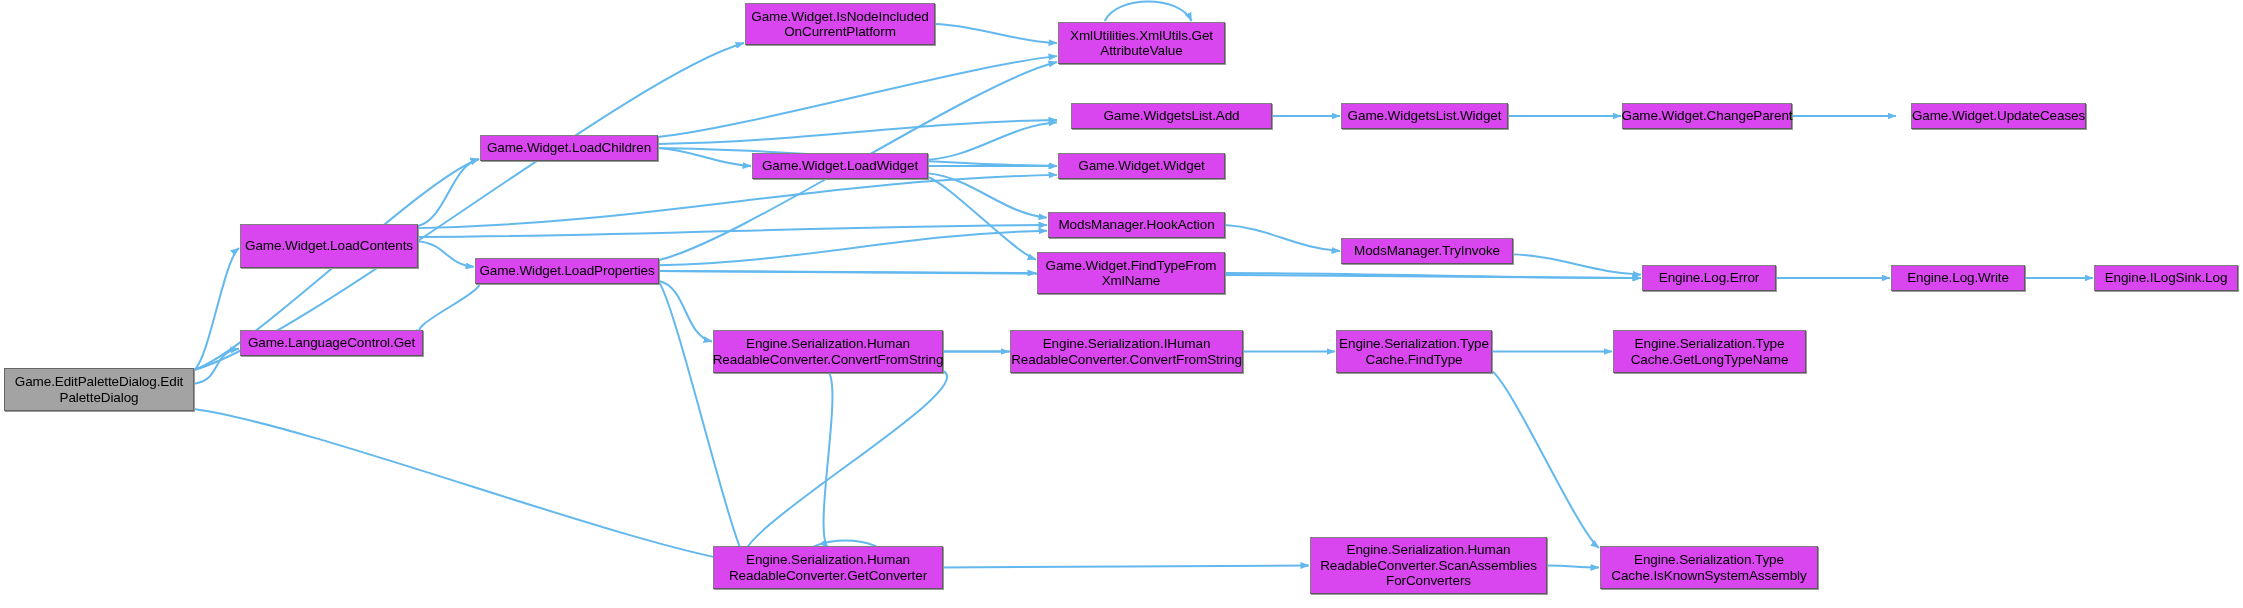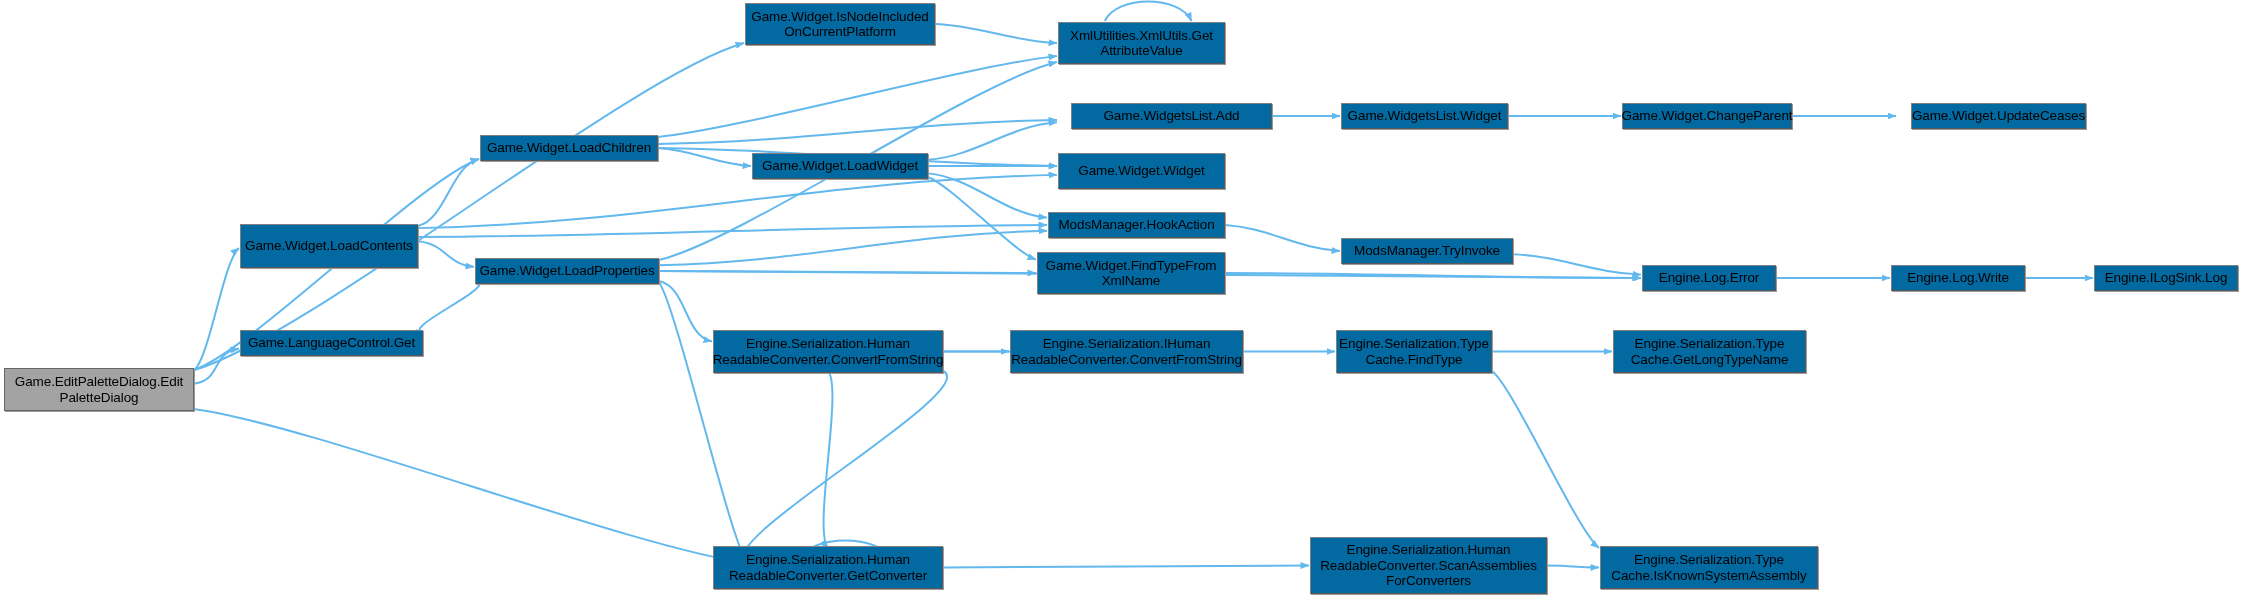--- a/index.html
+++ b/index.html
@@ -1,19 +1,19 @@
 <!DOCTYPE html>
 <html><head>
 <meta charset="utf-8">
 <style>
   html,body{margin:0;padding:0;background:#ffffff;}
   #canvas{position:relative;width:2243px;height:608px;background:#ffffff;
           font-family:"Liberation Sans", sans-serif;overflow:hidden;}
   #edges{position:absolute;left:0;top:0;width:2243px;height:608px;}
-  .node{position:absolute;box-sizing:border-box;background:#0369a1;
+  .node{position:absolute;box-sizing:border-box;background:#d946ef;
         border:1px solid #808080;border-right-color:#5a5a5a;border-bottom-color:#5a5a5a;
         box-shadow:1px 1px 0 0 #9a9a9a;
         display:flex;align-items:center;justify-content:center;text-align:center;
         font-size:13.5px;line-height:15.5px;color:#000000;letter-spacing:-0.1px;}
   .node.root{background:#a3a3a3;border-color:#666666;}
   .node span{display:block;padding:0 4px;}
 </style>
 </head>
 <body>
 
@@ -91,21 +91,21 @@
       </div>
       <div class="node" style="left: 1897px; top: 103px; width: 175px; height: 26px; margin-left: 14px;">
         <span>Game.Widget.UpdateCeases</span>
       </div>
       <div class="node" style="left: 480px; top: 135px; width: 178px; height: 26px;">
         <span>Game.Widget.LoadChildren</span>
       </div>
       <div class="node" style="left: 752px; top: 153px; width: 176px; height: 26px;">
         <span>Game.Widget.LoadWidget</span>
       </div>
-      <div class="node" style="left: 1058px; top: 153px; width: 167px; height: 36px;">
+      <div class="node" style="left: 1058px; top: 153px; width: 167px; height: 26px;">
         <span>Game.Widget.Widget</span>
       </div>
       <div class="node" style="left: 1048px; top: 212px; width: 177px; height: 26px;">
         <span>ModsManager.HookAction</span>
       </div>
       <div class="node" style="left: 1341px; top: 238px; width: 172px; height: 26px;">
         <span>ModsManager.TryInvoke</span>
       </div>
       <div class="node" style="left: 240px; top: 224px; width: 178px; height: 44px;">
         <span>Game.Widget.LoadContents</span>

